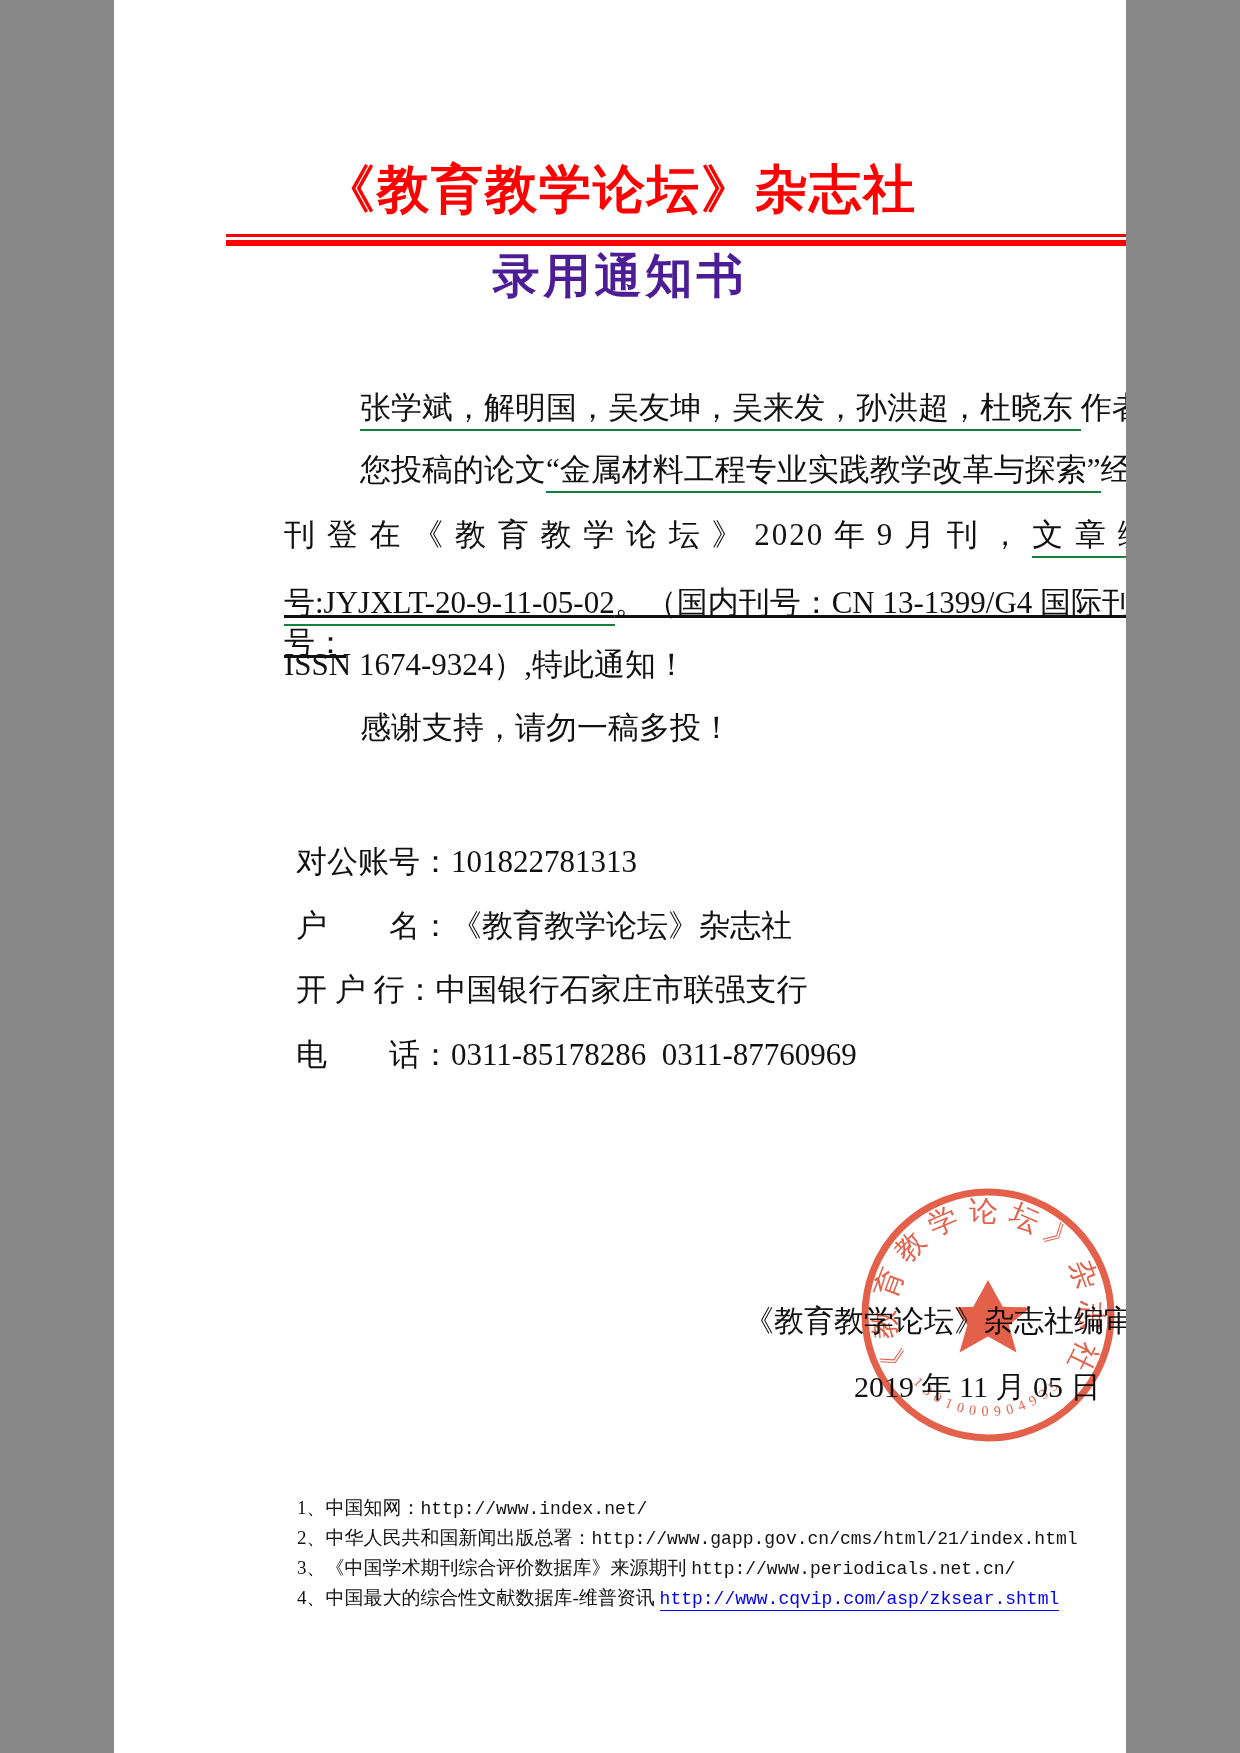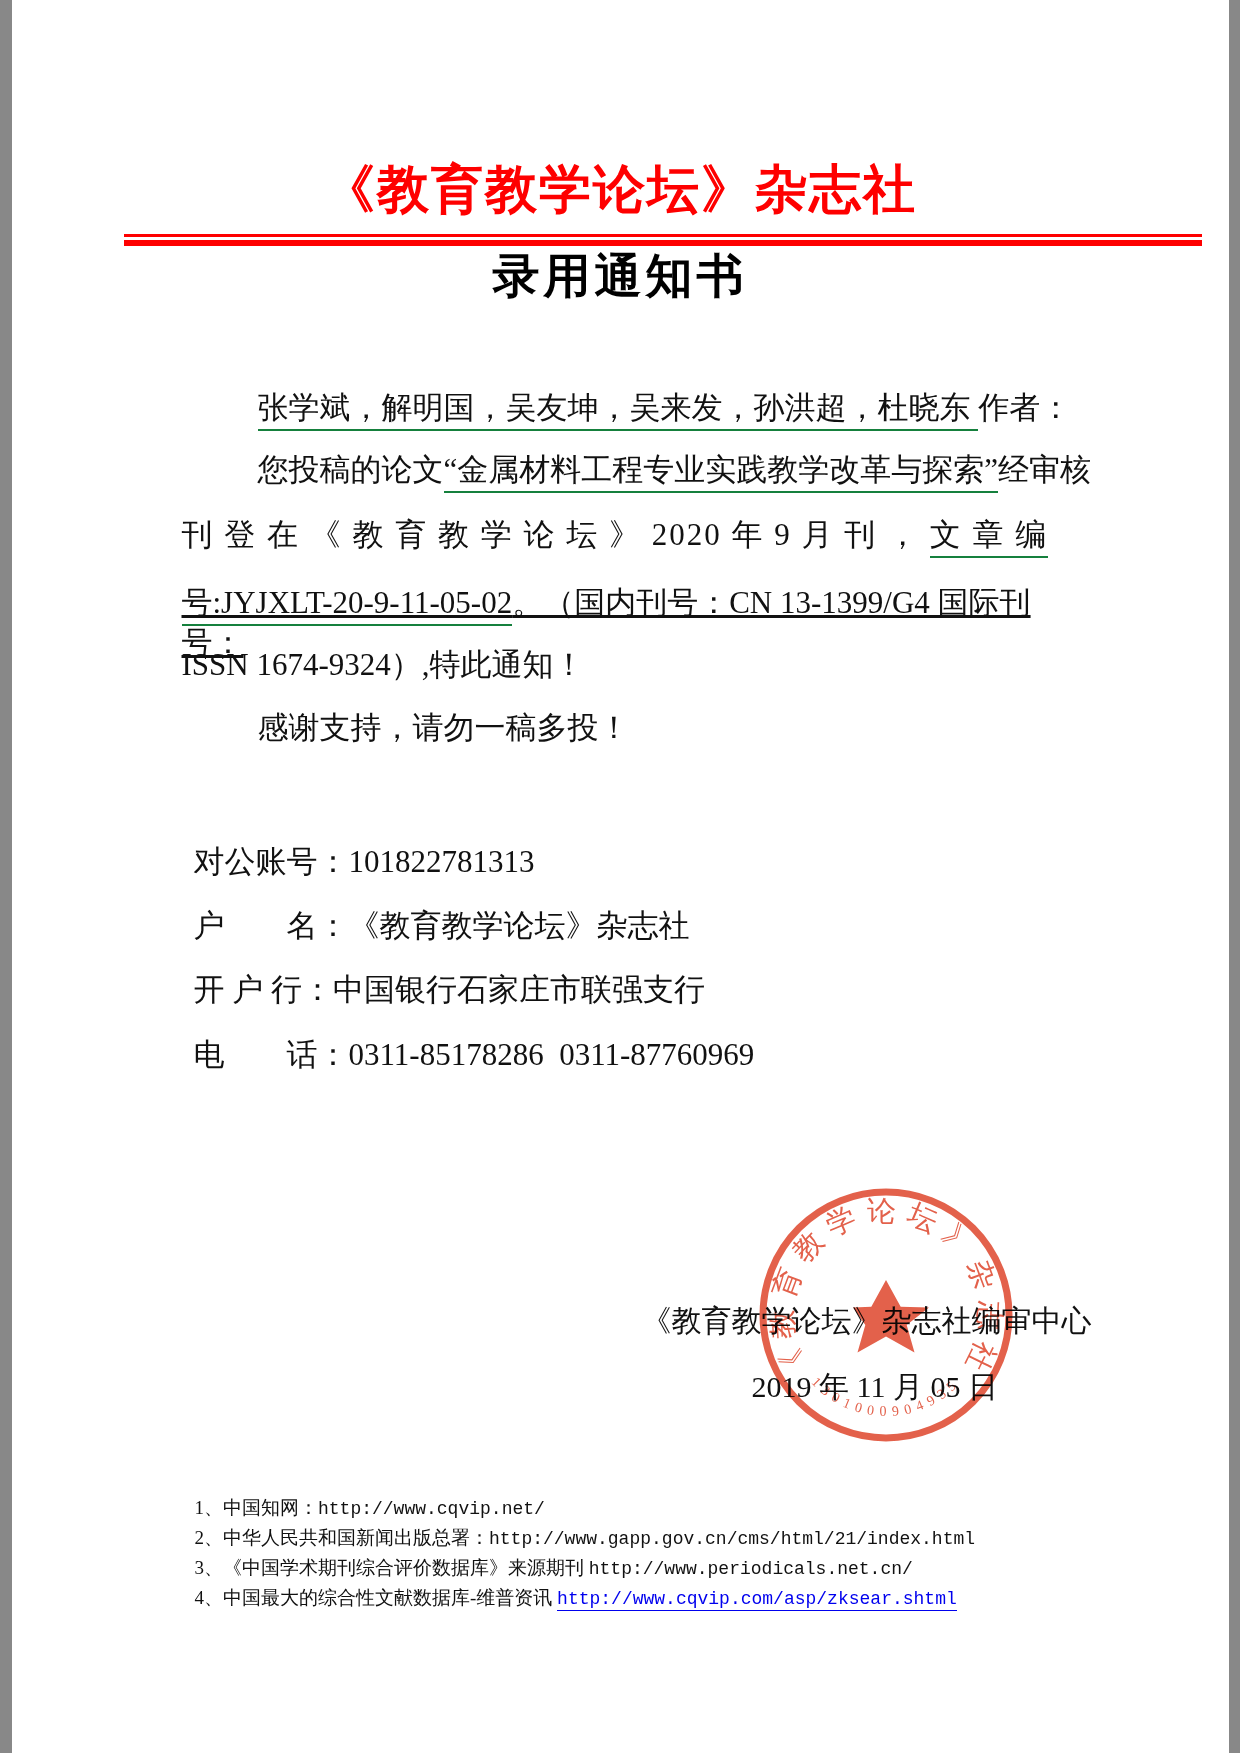--- a/index.html
+++ b/index.html
@@ -1,36 +1,36 @@
 <!DOCTYPE html>
 <html><head>
 <meta charset="utf-8">
 <style>
   html,body{margin:0;padding:0;background:#888;}
   .page{
-    position:relative;width:1217px;height:1753px;margin:0 auto;
+    position:relative;width:1012px;height:1753px;margin:0 auto;
     background:#ffffff;overflow:hidden;
     font-family:"Liberation Serif","DejaVu Serif",serif;
     color:#111;
   }
   
   .org-title{
     position:absolute;top:160px;left:0;width:100%;
     text-align:center;font-size:52px;line-height:58px;font-weight:700;
     font-family:"Liberation Sans","DejaVu Sans",sans-serif;
     color:#fe0000;letter-spacing:2px;
   }
   .divider{position:absolute;left:112px;top:234px;width:1078px;}
   .divider .thin{height:3px;background:#fe0000;}
   .divider .thick{height:6px;background:#fe0000;margin-top:3px;}
   .notice-title{
     position:absolute;top:250px;left:0;width:100%;
     text-align:center;font-size:47px;line-height:52px;font-weight:700;
     font-family:"Liberation Sans","DejaVu Sans",sans-serif;
-    color:#000000;letter-spacing:4px;
+    color:#4c1d95;letter-spacing:4px;
   }
   
   .bline{
     position:absolute;left:170px;width:905px;
     font-size:31px;line-height:40px;white-space:pre-wrap;
   }
   .indent{padding-left:76px;}
   .u{border-bottom:2px solid #15803d;padding-bottom:4px;}
   .l-authors{top:388px;}
   .l-p1{top:450px;}
@@ -115,18 +115,18 @@
       <polygon points="135,100 149.7,126.7 178,127.6 155.7,145.1 163.5,172.4 135,156.5 106.5,172.4 114.3,145.1 102,127.6 120.3,126.7" fill="#df4b32"></polygon>
       <text class="ringtxt" text-anchor="middle">
         <textPath href="#ringPath" startOffset="50%">《教育教学论坛》杂志社</textPath>
       </text>
       <text class="codetxt" text-anchor="middle">
         <textPath href="#codePath" startOffset="50%">1301000904935</textPath>
       </text>
     </svg>
   </div>
 
-  <div class="f-line f1"><span>1、中国知网：</span><span class="furl">http://www.cqvip.net/</span></div>
+  <div class="f-line f1"><span>1、中国知网：</span><span class="furl">http://www.index.net/</span></div>
   <div class="f-line f2"><span>2、中华人民共和国新闻出版总署：</span><span class="furl">http://www.gapp.gov.cn/cms/html/21/index.html</span></div>
   <div class="f-line f3"><span>3、《中国学术期刊综合评价数据库》来源期刊 </span><span class="furl">http://www.periodicals.net.cn/</span></div>
   <div class="f-line f4"><span>4、中国最大的综合性文献数据库-维普资讯 </span><span class="furl flink">http://www.cqvip.com/asp/zksear.shtml</span></div>
 
 </div>
 
 </body></html>

